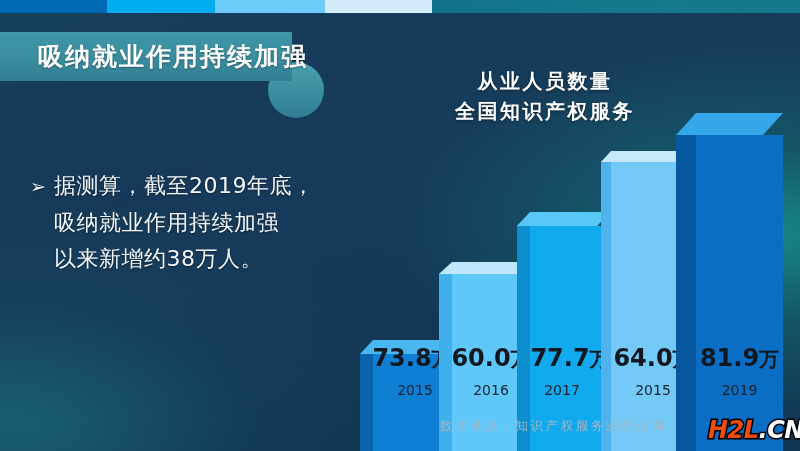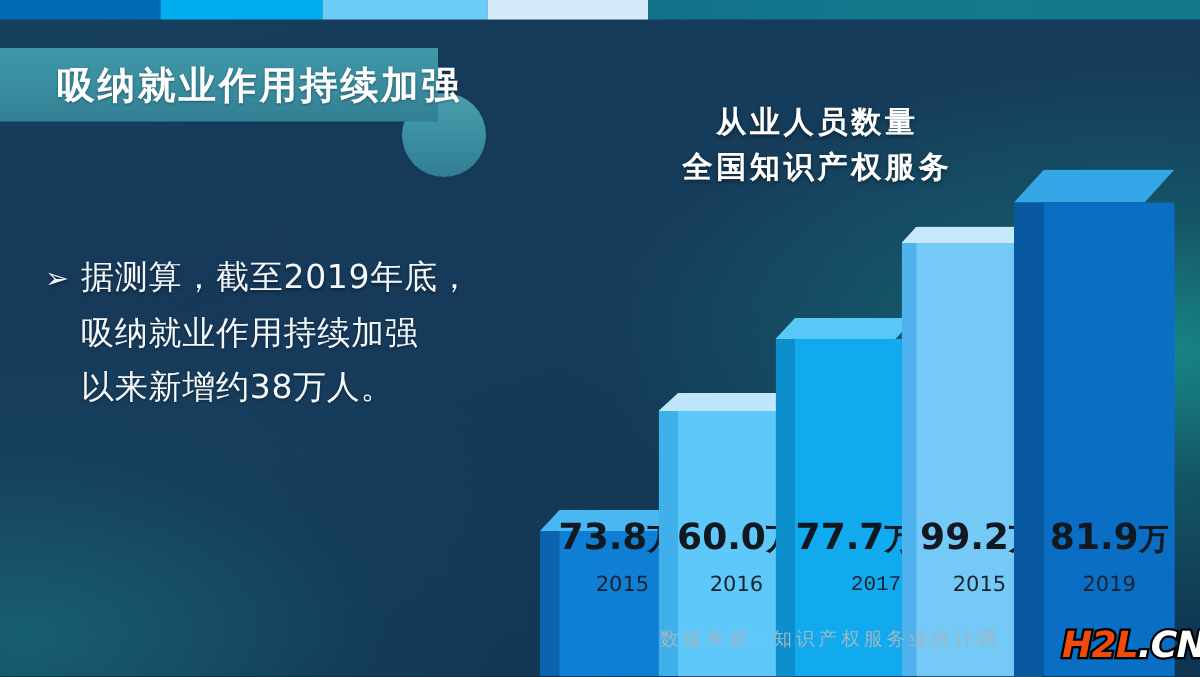--- a/index.html
+++ b/index.html
@@ -148,27 +148,27 @@
         <div style="position: absolute; left: 13px; top: 12px; width: 78px; height: 177px; background: rgb(94, 200, 251);"></div>
       </div>
       <div class="val" style="left: 448px; top: 344px; width: 86px;"><span>60.0</span><span class="unit">万</span></div>
       <div class="yr" style="left: 452px; top: 382px; width: 78px;">2016</div>
       <div class="bar" style="left: 517px; top: 212px; width: 93px; height: 239px;">
         <div style="position: absolute; left: 0px; top: 0px; width: 14px; height: 239px; background: rgb(13, 143, 206); clip-path: polygon(0px 14px, 100% 0px, 100% 100%, 0px 100%);"></div>
         <div style="position: absolute; left: 0px; top: 0px; width: 93px; height: 15px; background: rgb(88, 200, 246); clip-path: polygon(13px 0px, 100% 0px, 80px 14px, 0px 14px);"></div>
         <div style="position: absolute; left: 13px; top: 14px; width: 80px; height: 225px; background: rgb(17, 170, 238);"></div>
       </div>
       <div class="val" style="left: 526px; top: 344px; width: 88px;"><span>77.7</span><span class="unit">万</span></div>
-      <div class="yr" style="left: 544px; top: 382px; width: 80px; font-family: Liberation Mono, monospace;">2017</div>
+      <div class="yr" style="left: 522px; top: 382px; width: 80px;">2017</div>
       <div class="bar" style="left: 601px; top: 151px; width: 94px; height: 300px;">
         <div style="position: absolute; left: 0px; top: 0px; width: 11px; height: 300px; background: rgb(79, 178, 236); clip-path: polygon(0px 11px, 100% 0px, 100% 100%, 0px 100%);"></div>
         <div style="position: absolute; left: 0px; top: 0px; width: 94px; height: 12px; background: rgb(197, 232, 251); clip-path: polygon(10px 0px, 100% 0px, 84px 11px, 0px 11px);"></div>
         <div style="position: absolute; left: 10px; top: 11px; width: 84px; height: 289px; background: rgb(116, 201, 247);"></div>
       </div>
-      <div class="val" style="left: 607px; top: 344px; width: 92px;"><span>99.2</span><span class="unit">万</span></div>
+      <div class="val" style="left: 607px; top: 344px; width: 92px;"><span>64.0</span><span class="unit">万</span></div>
       <div class="yr" style="left: 611px; top: 382px; width: 84px;">2015</div>
       <div class="bar" style="left: 676px; top: 113px; width: 107px; height: 338px;">
         <div style="position: absolute; left: 0px; top: 0px; width: 21px; height: 338px; background: rgb(7, 88, 159); clip-path: polygon(0px 22px, 100% 0px, 100% 100%, 0px 100%);"></div>
         <div style="position: absolute; left: 0px; top: 0px; width: 107px; height: 23px; background: rgb(53, 167, 232); clip-path: polygon(20px 0px, 100% 0px, 87px 22px, 0px 22px);"></div>
         <div style="position: absolute; left: 20px; top: 22px; width: 87px; height: 316px; background: rgb(10, 110, 196);"></div>
       </div>
       <div class="val" style="left: 692px; top: 344px; width: 95px;"><span>81.9</span><span class="unit">万</span></div>
       <div class="yr" style="left: 696px; top: 382px; width: 87px;">2019</div>
     </div>
 

